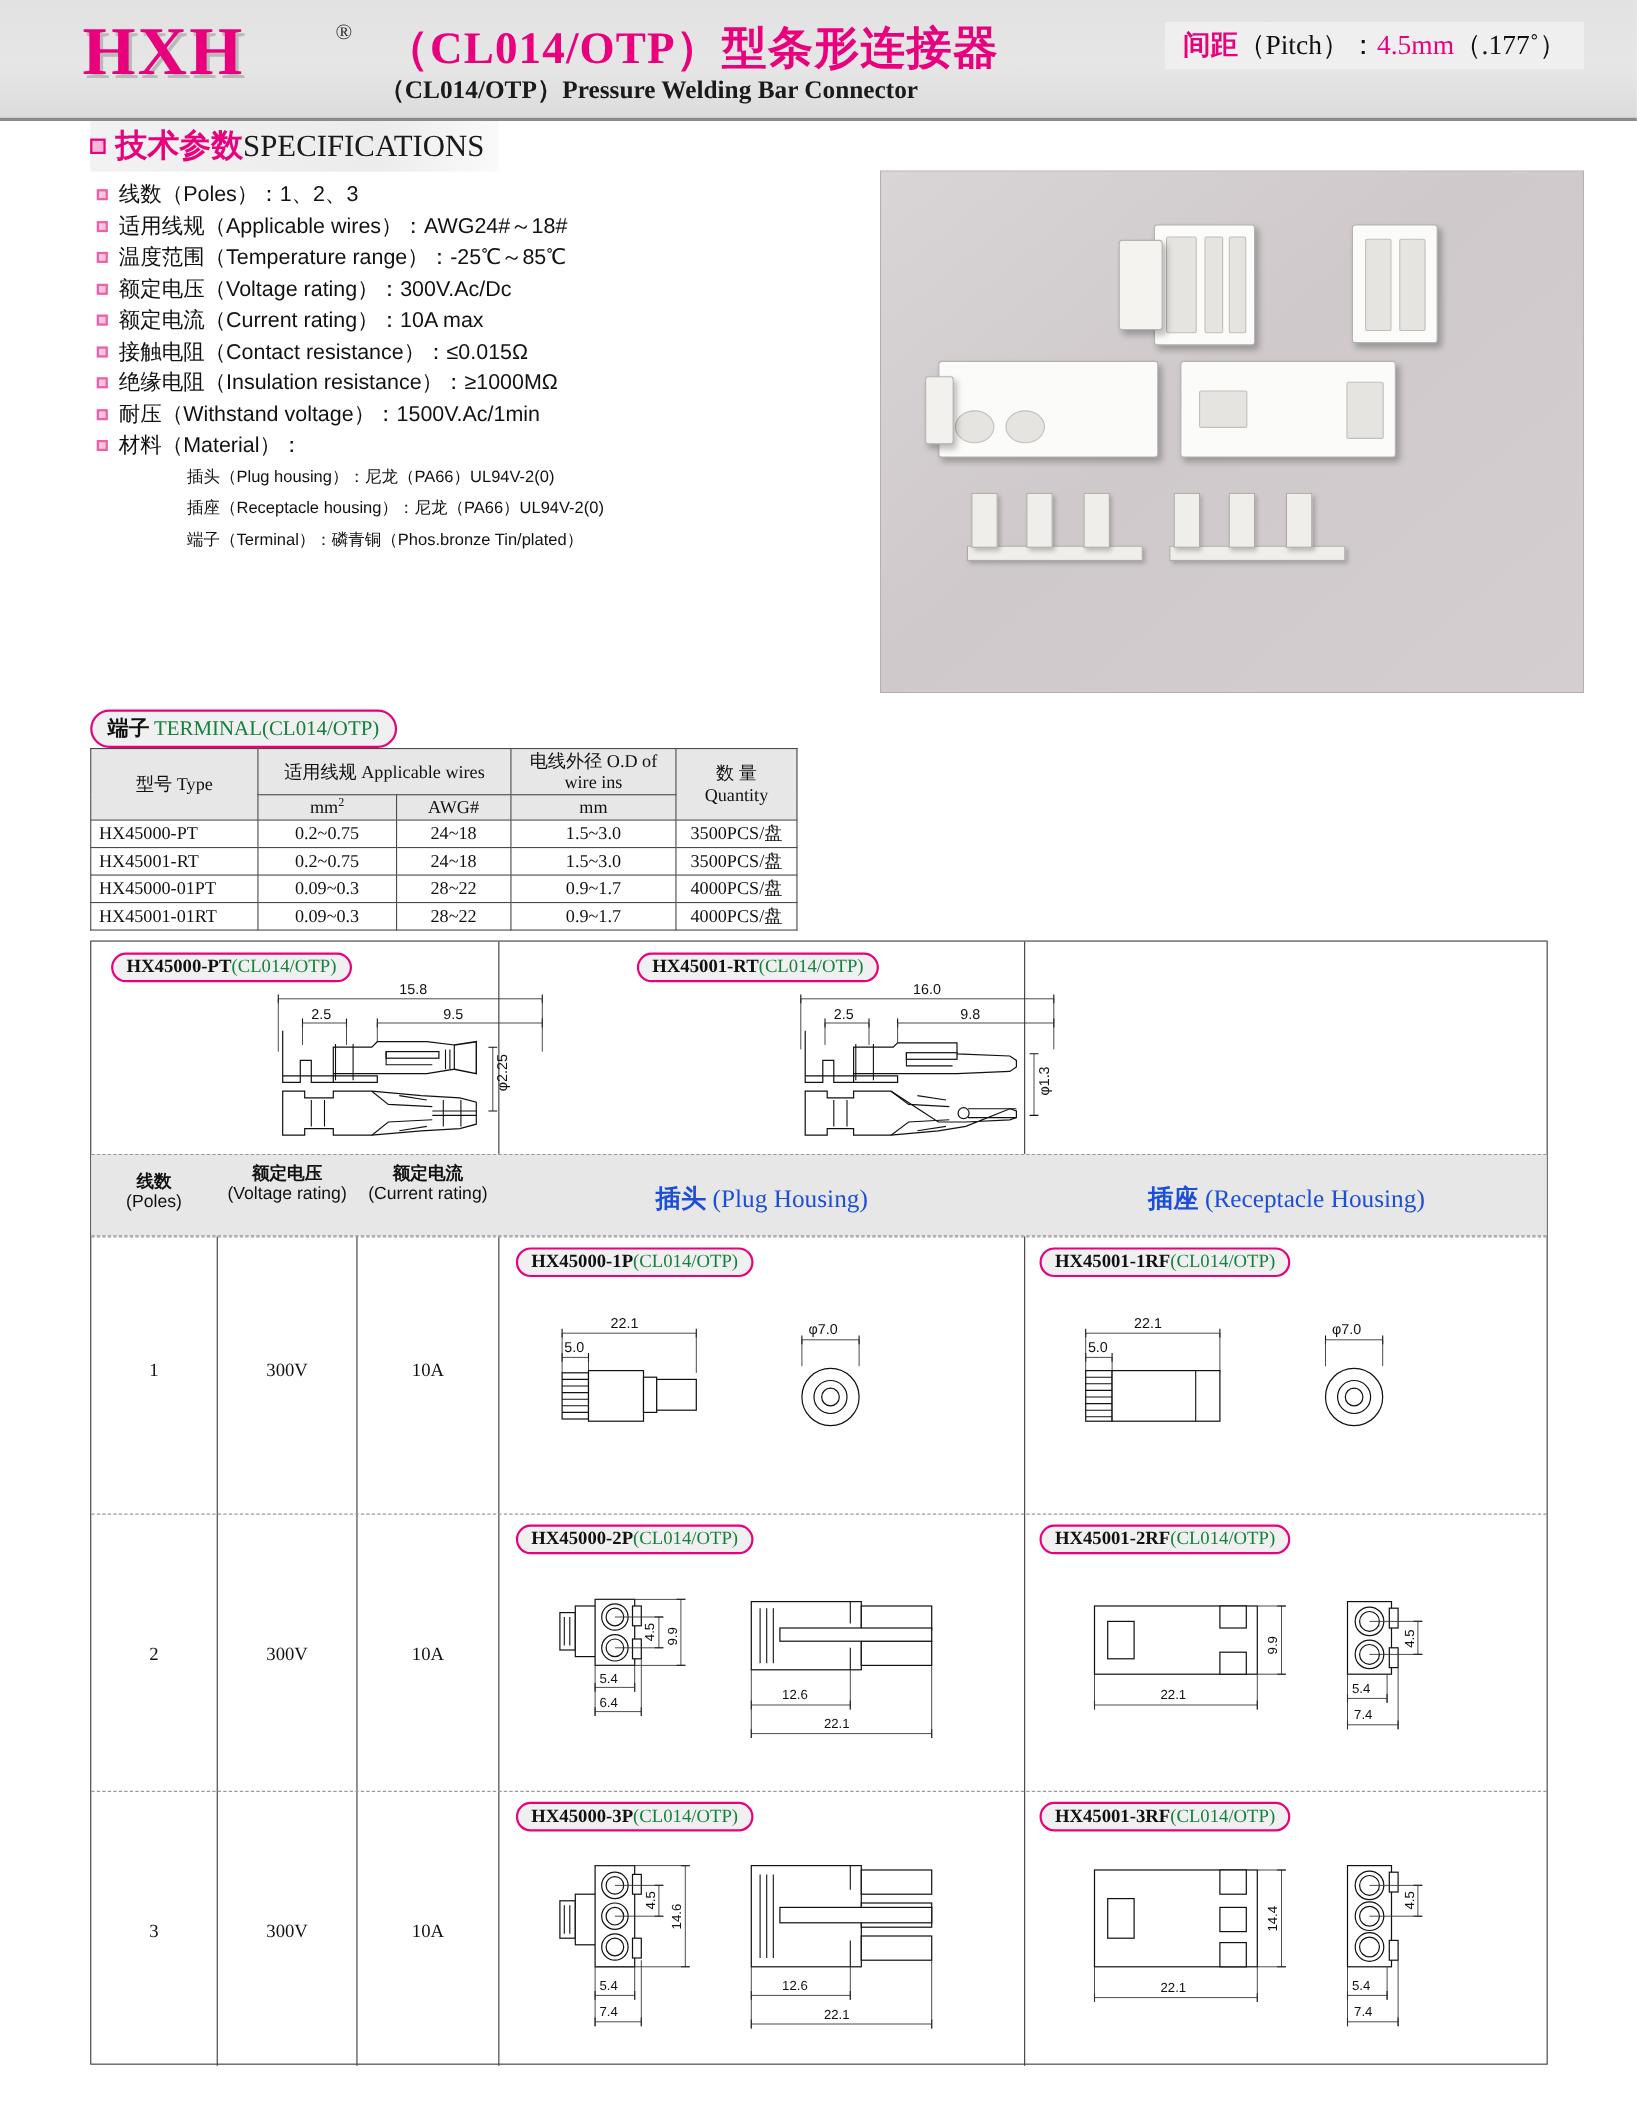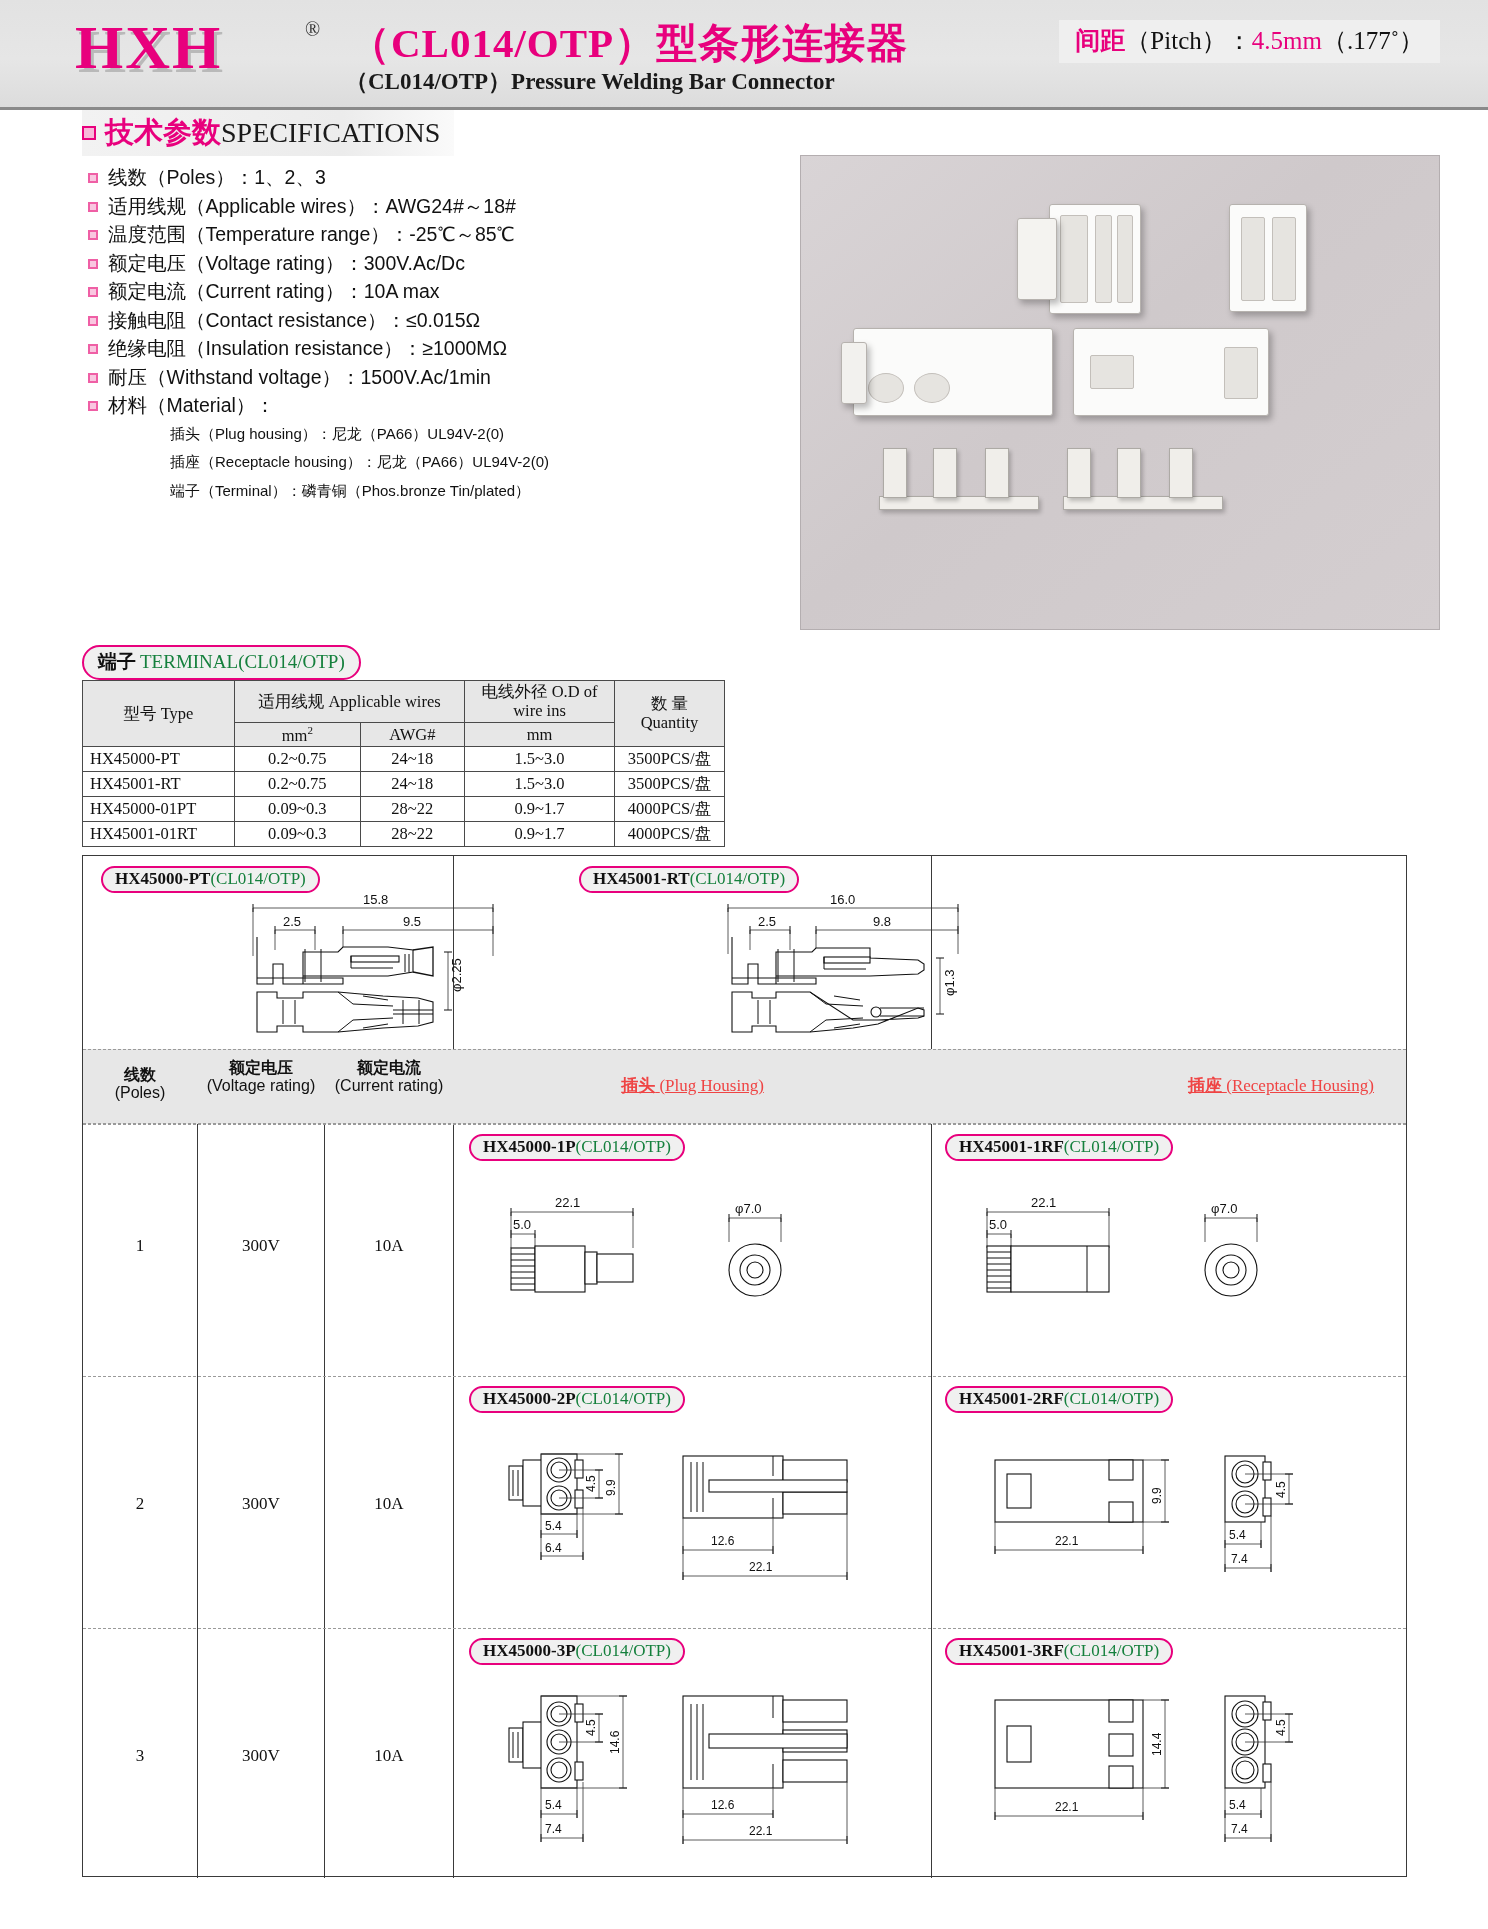--- a/index.html
+++ b/index.html
@@ -164,21 +164,21 @@
 
   .hcell {
     position:absolute; text-align:center;
     font-family:Liberation Sans, sans-serif;
     font-size:16px; color:#111; line-height:1.1;
   }
   .hcell .cn { font-weight:bold; display:block; }
   .hdr-big {
     position:absolute; text-align:center;
     font-family:"Liberation Serif", serif;
-    font-size:17px; color:#ef4444;text-decoration:underline;
+    font-size:23px; color:#1d4ed8;
   }
   .hdr-big .cn { font-weight:bold; }
 
   .cellval {
     position:absolute; text-align:center;
     font-family:"Liberation Serif", serif;
     font-size:17px; color:#111;
   }
   .tag { position:absolute; }
   .tag .pill { padding:1px 12px 2px 12px; }
@@ -348,21 +348,21 @@
     <span>(Voltage rating)</span>
   </div>
   <div class="hcell" style="left:242px; top:203px; width:128px;">
     <span class="cn">额定电流</span>
     <span>(Current rating)</span>
   </div>
   <div class="hdr-big" style="left:371px; top:218px; width:477px;">
     <span class="cn">插头</span>
     <span>(Plug Housing)</span>
   </div>
-  <div class="hdr-big" style="left:816px; top:218px; width:475px;text-align:right;">
+  <div class="hdr-big" style="left:849px; top:218px; width:475px;">
     <span class="cn">插座</span>
     <span>(Receptacle Housing)</span>
   </div>
 
   <div class="tag" style="left:18px; top:10px;">
     <span class="pill">
       <span class="cn">HX45000-PT</span><span class="en">(CL014/OTP)</span>
     </span>
   </div>
   <div class="tag" style="left:496px; top:10px;">

